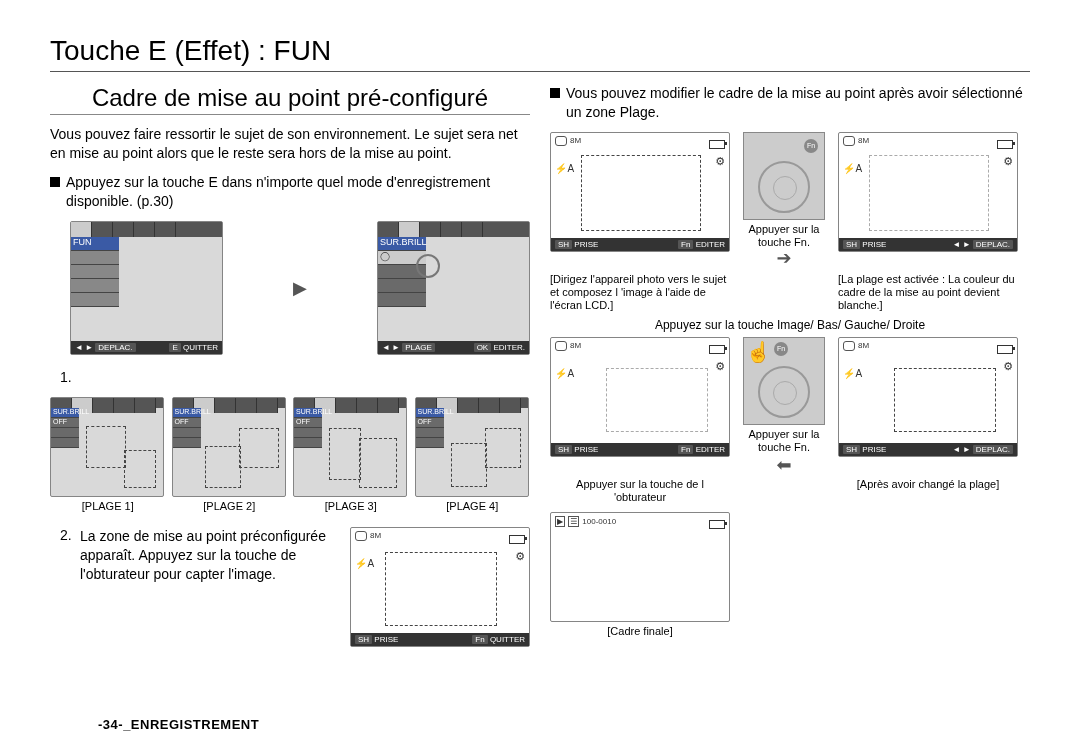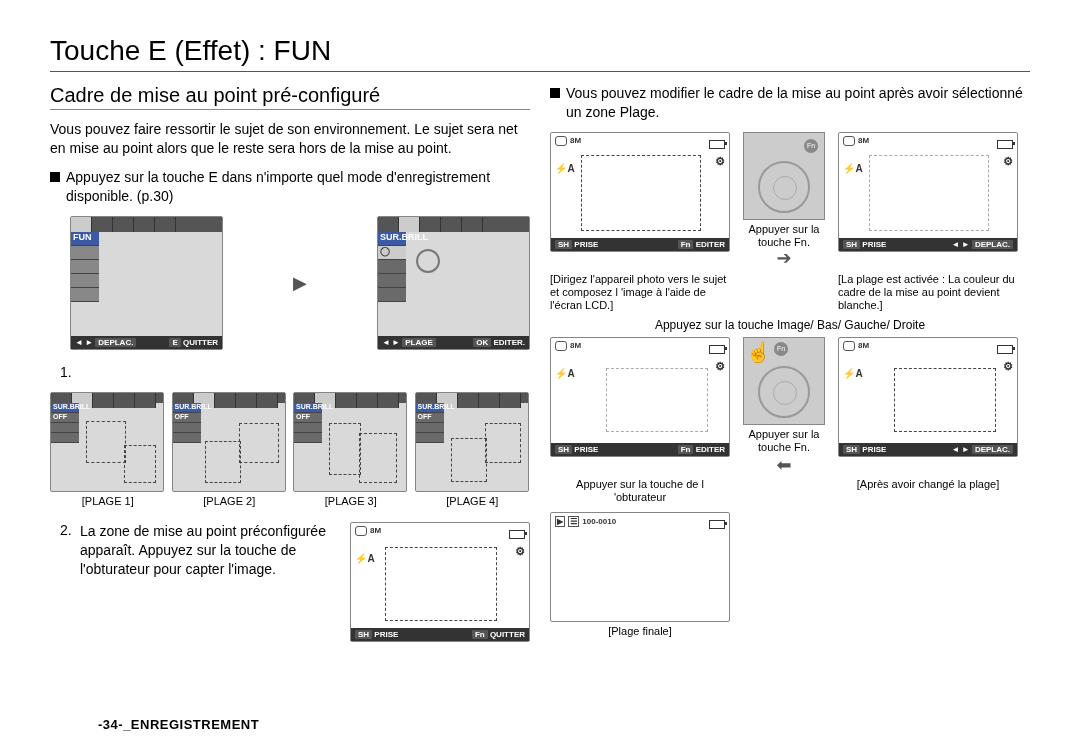--- a/index.html
+++ b/index.html
@@ -1,34 +1,34 @@
 <!DOCTYPE html>
 <html><head>
 <meta charset="utf-8">
 <style>
   html,body{margin:0;padding:0;background:#fff;color:#000;font-family:Arial,Helvetica,sans-serif;font-size:14px;}
   .page{width:1080px;height:746px;position:relative;box-sizing:border-box;padding:35px 50px 34px 50px;}
   .inner{position:relative;width:100%;height:100%;}
   h1{font-size:28px;font-weight:400;margin:0 0 6px 0;border-bottom:1px solid #555;padding-bottom:4px;}
-  h2{font-size:20px;font-weight:400;margin:6px 0 10px 0;border-bottom:1px solid #888;padding-bottom:2px;}
+  h2{font-size:24px;font-weight:400;margin:6px 0 10px 0;border-bottom:1px solid #888;padding-bottom:2px;text-align:center;}
   .cols{display:flex;gap:20px;}
   .col{flex:1;min-width:0;}
   p{margin:0 0 10px 0;line-height:1.35;font-size:14px;}
   .blk{display:flex;gap:6px;}
   .blk .sq{width:10px;height:10px;background:#000;flex-shrink:0;margin-top:4px;}
   .num{display:flex;gap:6px;}
   .num .n{width:14px;flex-shrink:0;}
-  .lcd{background:#d9d9d9;border:1px solid #858585;border-radius:2px;position:relative;box-sizing:border-box;font-weight:bold;}
+  .lcd{background:#d9d9d9;border:1px solid #858585;border-radius:2px;position:relative;box-sizing:border-box;}
   .lcd-lg{width:180px;height:134px;}
   .lcd-sm{width:114px;height:100px;}
   .lcd-cap{width:200px;height:136px;}
   .tabrow{display:flex;background:#555;height:15px;}
   .tabrow span{width:20px;height:15px;border-right:1px solid #333;background:#555;}
   .tabrow span.on{background:#ccc;}
-  .side{position:absolute;left:0;top:15px;width:28px;}
+  .side{position:absolute;left:0;top:15px;width:48px;}
   .side-cell{height:14px;background:#6a6a6a;border-bottom:1px solid #444;color:#fff;font-size:9px;padding-left:2px;box-sizing:border-box;}
   .footbar{position:absolute;left:0;right:0;bottom:0;height:13px;background:#333;color:#fff;font-size:8px;display:flex;align-items:center;padding:0 4px;justify-content:space-between;}
   .footbar .chip{background:#555;padding:0 3px;border-radius:1px;}
   .cap{font-size:11px;text-align:center;margin-top:3px;line-height:1.2;}
   .capbox{font-size:11px;line-height:1.2;margin-top:21px;}
   .row{display:flex;}
   .footer{position:absolute;left:50px;bottom:14px;font-size:13px;font-weight:bold;letter-spacing:0.5px;margin-left:48px;}
   .battery{width:14px;height:7px;border:1px solid #333;display:inline-block;position:relative;}
   .battery:after{content:"";position:absolute;right:-3px;top:1px;width:2px;height:3px;background:#333;}
   .topicons{position:absolute;top:3px;left:4px;font-size:8px;color:#333;display:flex;gap:3px;align-items:center;}
@@ -345,21 +345,21 @@
         <div class="row" style="margin-top:8px;">
           <div style="width:180px;">
             <div class="lcd" style="width:180px;height:110px;background:#fff;">
               <div class="topicons">
                 <span style="border:1px solid #555;padding:0 1px;">▶</span>
                 <span style="border:1px solid #555;padding:0 1px;">☰</span>
                 <span>100-0010</span>
               </div>
               <div class="topright"><span class="battery"></span></div>
             </div>
-            <div class="cap">[Plage finale]</div>
+            <div class="cap">[Cadre finale]</div>
           </div>
         </div>
 
       </div>
     </div>
   </div>
 
   <div class="footer">
     <span>-34-</span><span>_ENREGISTREMENT</span>
   </div>

